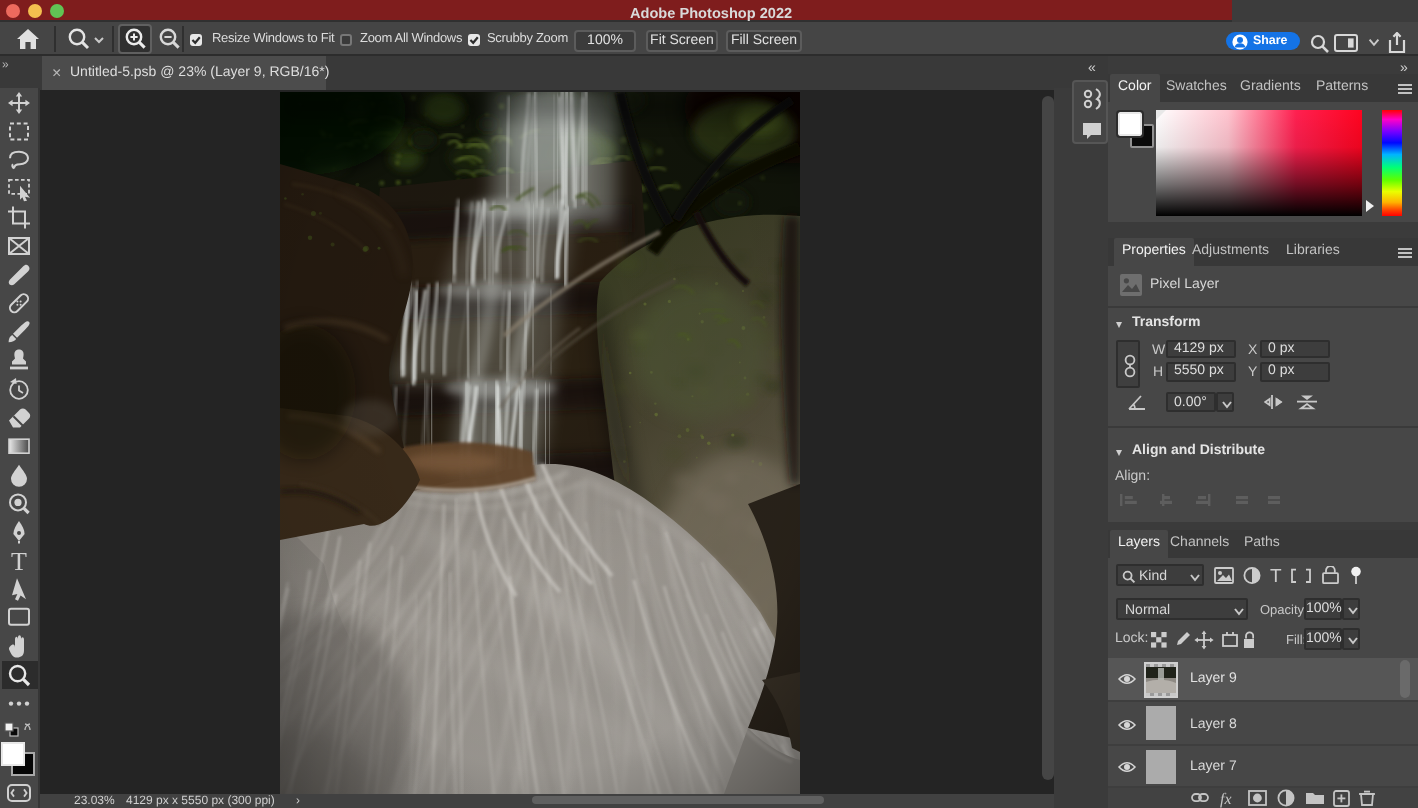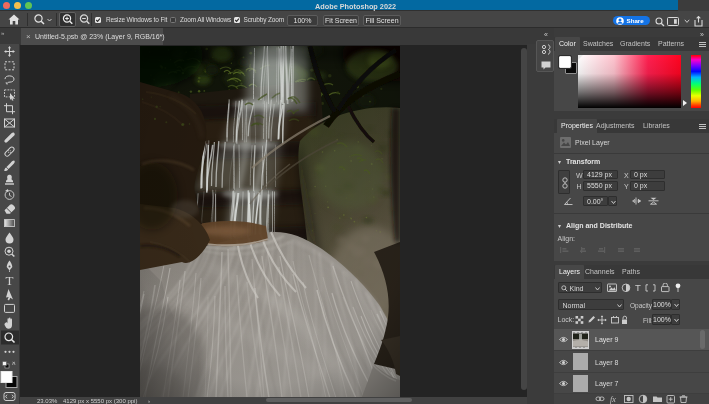--- a/index.html
+++ b/index.html
@@ -13,21 +13,21 @@
   .cb.off { background:#3a3a3a; border:1px solid #777; }
   .cb.on svg { position:absolute; left:0; top:0; }
   .obtxt { position:absolute; top:5px; font-size:6.5px; color:#dcdcdc; letter-spacing:-0.15px; }
   .ptab { position:absolute; top:0; height:14px; line-height:14px; font-size:7px; color:#c3c3c3; padding:0 4px; white-space:nowrap; }
   .ptab.act { background:#474747; color:#f2f2f2; border-radius:1px 1px 0 0; }
   .field { position:absolute; background:#3d3d3d; border:1px solid #2e2e2e; border-radius:1px; color:#dedede; font-size:7px; }
 </style>
 </head>
 <body>
 
-<div class="abs" style="left:0;top:0;width:678px;height:11px;background:#0369a1;border-bottom:1px solid #303030;">
+<div class="abs" style="left:0;top:0;width:616px;height:11px;background:#7f1d1d;border-bottom:1px solid #303030;">
   <div class="abs" style="left:3px;top:2px;width:7px;height:7px;border-radius:50%;background:#ed6a5e;"></div>
   <div class="abs" style="left:14px;top:2px;width:7px;height:7px;border-radius:50%;background:#f4bf4f;"></div>
   <div class="abs" style="left:25px;top:2px;width:7px;height:7px;border-radius:50%;background:#61c454;"></div>
   <div class="abs" style="left:315px;top:1.5px;font-size:7.3px;font-weight:bold;color:#d9d9d9;">Adobe Photoshop 2022</div>
 </div>
 
 <div class="abs" id="optbar" style="left:0;top:11px;width:709px;height:17px;background:#454545;border-bottom:1px solid #2c2c2c;">
 
   <svg class="abs" style="left:8px;top:3px;" width="12" height="11" viewBox="0 0 12 11">
     <path d="M6 0.5 L11.5 5.5 L10 5.5 L10 10.5 L7.3 10.5 L7.3 7 L4.7 7 L4.7 10.5 L2 10.5 L2 5.5 L0.5 5.5 Z" fill="#e0e0e0"></path>

